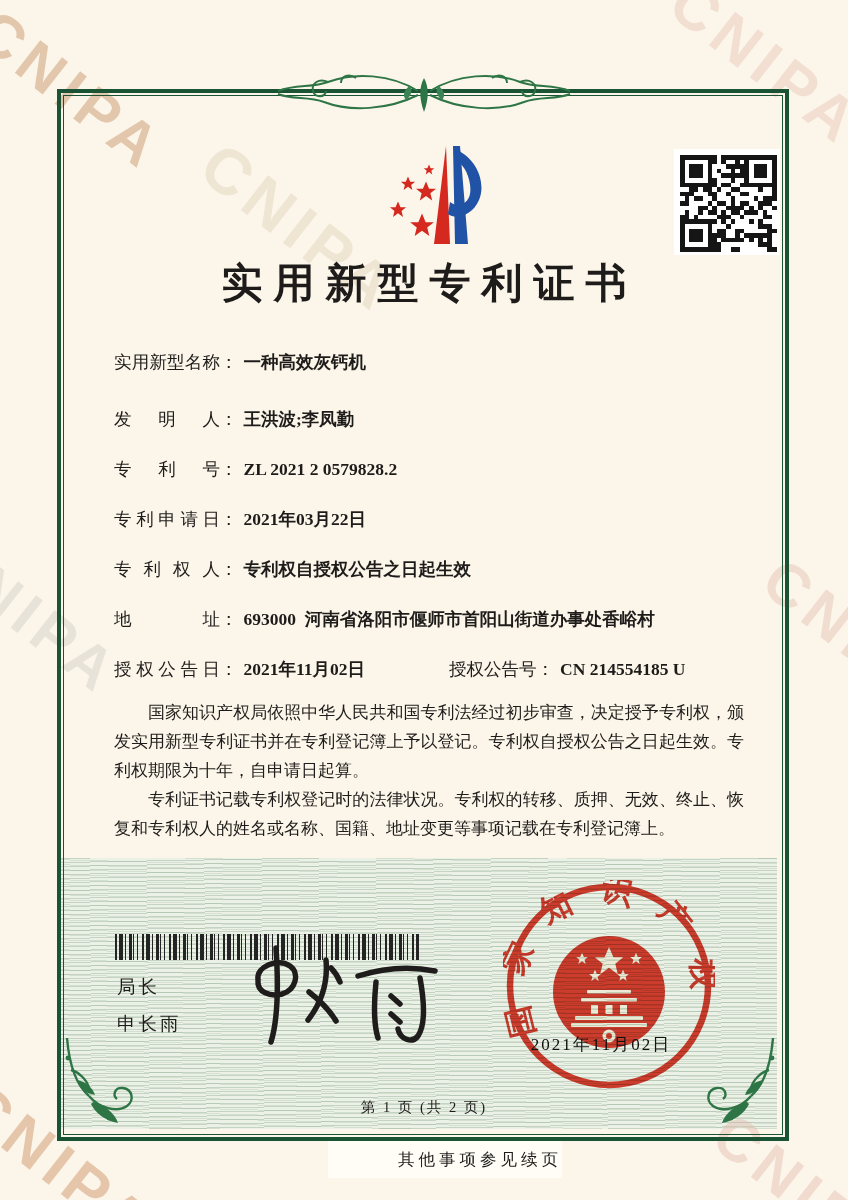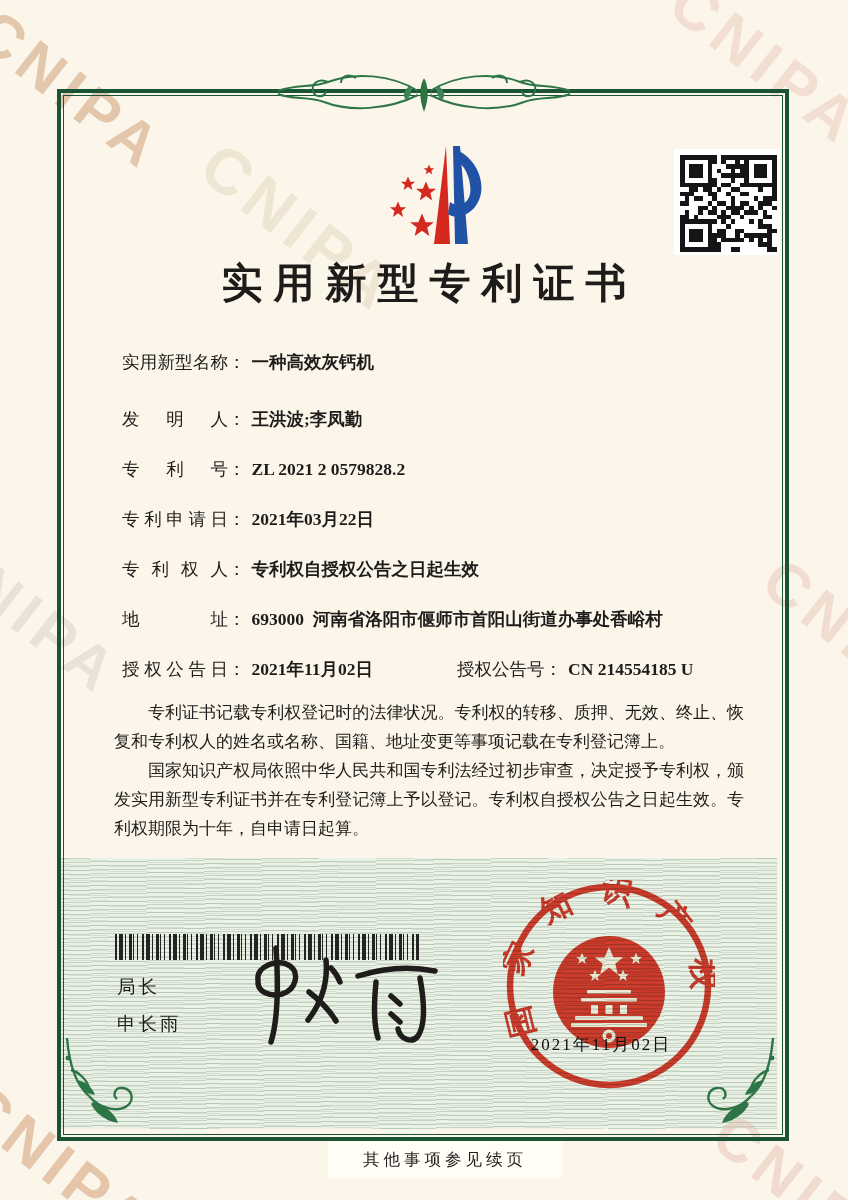--- a/index.html
+++ b/index.html
@@ -39,21 +39,21 @@
   .logo{position:absolute;left:356px;top:138px;z-index:5;}
   .qr{position:absolute;left:674px;top:149px;width:106px;height:106px;background:#fff;z-index:5;}
   .qr-grid{position:absolute;left:6px;top:6px;width:94px;height:94px;}
   .qr-grid i{position:absolute;width:4.6px;height:4.6px;background:#151515;}
   .title{position:absolute;left:0;top:256px;width:848px;text-align:center;
          font-size:41px;font-weight:600;letter-spacing:11px;text-indent:11px;z-index:5;}
   
   .fields{position:absolute;left:114px;top:350px;width:640px;font-size:17.5px;z-index:5;}
   .field-row{display:flex;align-items:baseline;line-height:24px;margin-bottom:26px;white-space:nowrap;}
   .field-row.first{margin-bottom:33px;}
-  .flabel{display:inline-block;width:106px;text-align:justify;text-align-last:justify;margin-left:8px;}
+  .flabel{display:inline-block;width:106px;text-align:justify;text-align-last:justify;}
   .flabel2{display:inline-block;margin-left:84px;}
   .fcolon{margin-right:6px;}
   .fvalue{white-space:pre-wrap;font-weight:bold;}
   
   .body-text{position:absolute;left:114px;top:698px;width:630px;font-size:17px;
              line-height:29px;text-align:justify;z-index:5;}
   .body-text p{margin:0;text-indent:2em;}
   
   .barcode{position:absolute;left:115px;top:934px;width:304px;height:26px;z-index:5;
     background:repeating-linear-gradient(90deg,
@@ -66,21 +66,21 @@
   .signer-title{position:absolute;left:117px;top:974px;font-size:18.5px;letter-spacing:3px;z-index:5;}
   .signer-name{position:absolute;left:117px;top:1011px;font-size:18.5px;letter-spacing:3px;z-index:5;}
   .signature{position:absolute;left:238px;top:938px;z-index:6;}
   .seal{position:absolute;left:503px;top:880px;z-index:5;opacity:.95;mix-blend-mode:multiply;}
   .seal-date{position:absolute;left:516px;top:1033px;width:170px;text-align:center;
              font-size:17px;letter-spacing:2px;color:#111;z-index:6;}
   .page-indicator{position:absolute;left:0;top:1098px;width:848px;text-align:center;
                   font-size:14.5px;letter-spacing:2px;z-index:5;}
   
   .footer-note{position:absolute;left:328px;top:1141px;width:234px;height:37px;
-               background:#fffdf6;text-align:center;line-height:37px;font-size:16.5px;
+               background:#fffdf6;text-align:right;line-height:37px;font-size:16.5px;
                letter-spacing:4px;z-index:5;}
 </style>
 </head>
 <body>
 
 <div class="page">
 
   <span class="wm wm-a">CNIPA</span>
   <span class="wm wm-b">CNIPA</span>
   <span class="wm wm-c">CNIPA</span>
@@ -432,22 +432,22 @@
       <span class="flabel">授权公告日</span>
         <span class="fcolon">：</span>
         <span class="fvalue">2021年11月02日</span>
       <span class="flabel2">授权公告号</span>
         <span class="fcolon">：</span>
         <span class="fvalue">CN 214554185 U</span>
     </div>
   </div>
 
   <div class="body-text">
+    <p>国家知识产权局依照中华人民共和国专利法经过初步审查，决定授予专利权，颁发实用新型专利证书并在专利登记簿上予以登记。专利权自授权公告之日起生效。专利权期限为十年，自申请日起算。</p>
     <p>专利证书记载专利权登记时的法律状况。专利权的转移、质押、无效、终止、恢复和专利权人的姓名或名称、国籍、地址变更等事项记载在专利登记簿上。</p>
-    <p>国家知识产权局依照中华人民共和国专利法经过初步审查，决定授予专利权，颁发实用新型专利证书并在专利登记簿上予以登记。专利权自授权公告之日起生效。专利权期限为十年，自申请日起算。</p>
   </div>
 
   <div class="barcode"></div>
 
   <div class="signer-title">局长</div>
   <div class="signer-name">申长雨</div>
 
   <svg class="signature" width="212" height="112" viewBox="0 0 212 112">
     <g fill="none" stroke="#1f1d1b" stroke-width="5.5" stroke-linecap="round">
       <path d="M20,42 C18,28 40,20 52,28 C62,35 58,52 44,56 C32,59 19,54 20,43"></path>
@@ -486,16 +486,17 @@
         <rect x="11" y="13" width="7" height="9"></rect>
         <rect x="-34" y="24" width="68" height="4" rx="1"></rect>
         <rect x="-38" y="31" width="76" height="4" rx="1"></rect>
         <circle cy="44" r="6.5"></circle>
         <circle cy="44" r="3" fill="#da3425"></circle>
       </g>
     </g>
   </svg>
   <div class="seal-date">2021年11月02日</div>
 
+  <div class="page-indicator">第 1 页 (共 2 页)</div>
 
   <div class="footer-note">其他事项参见续页</div>
 
 </div>
 
 </body></html>

